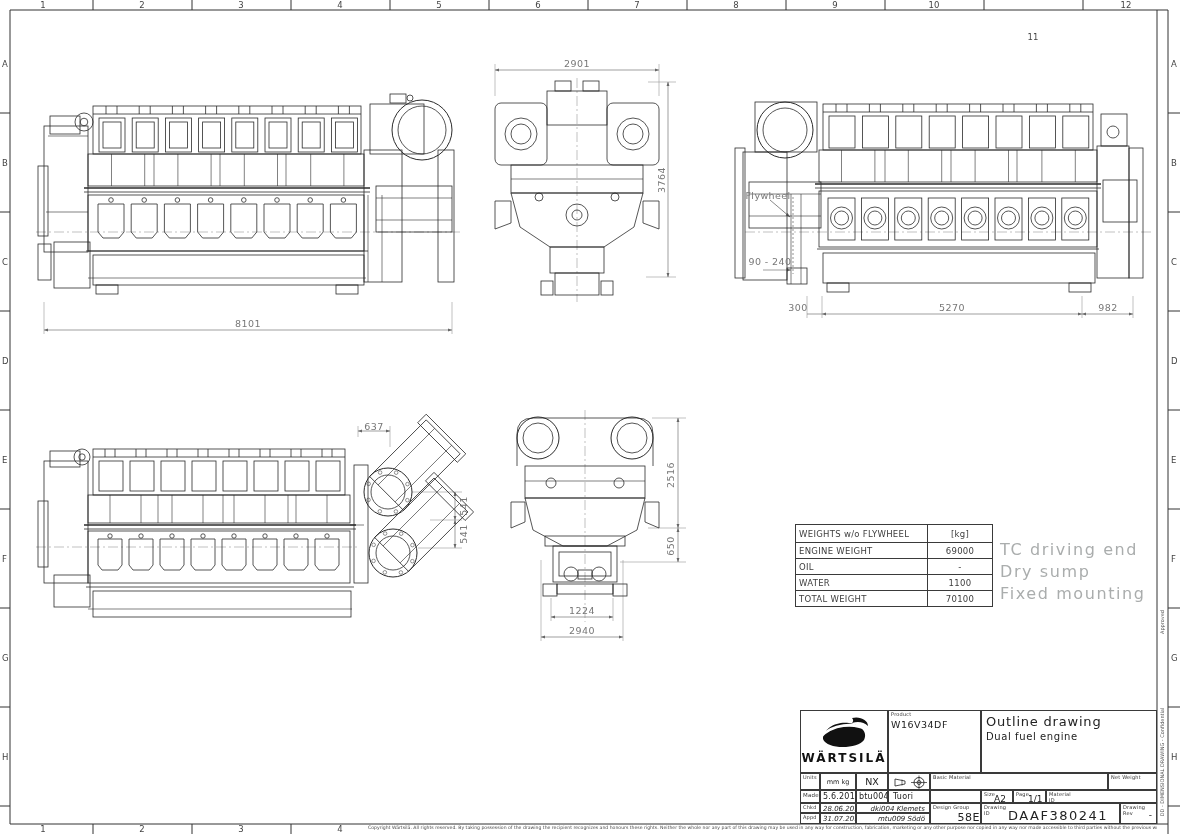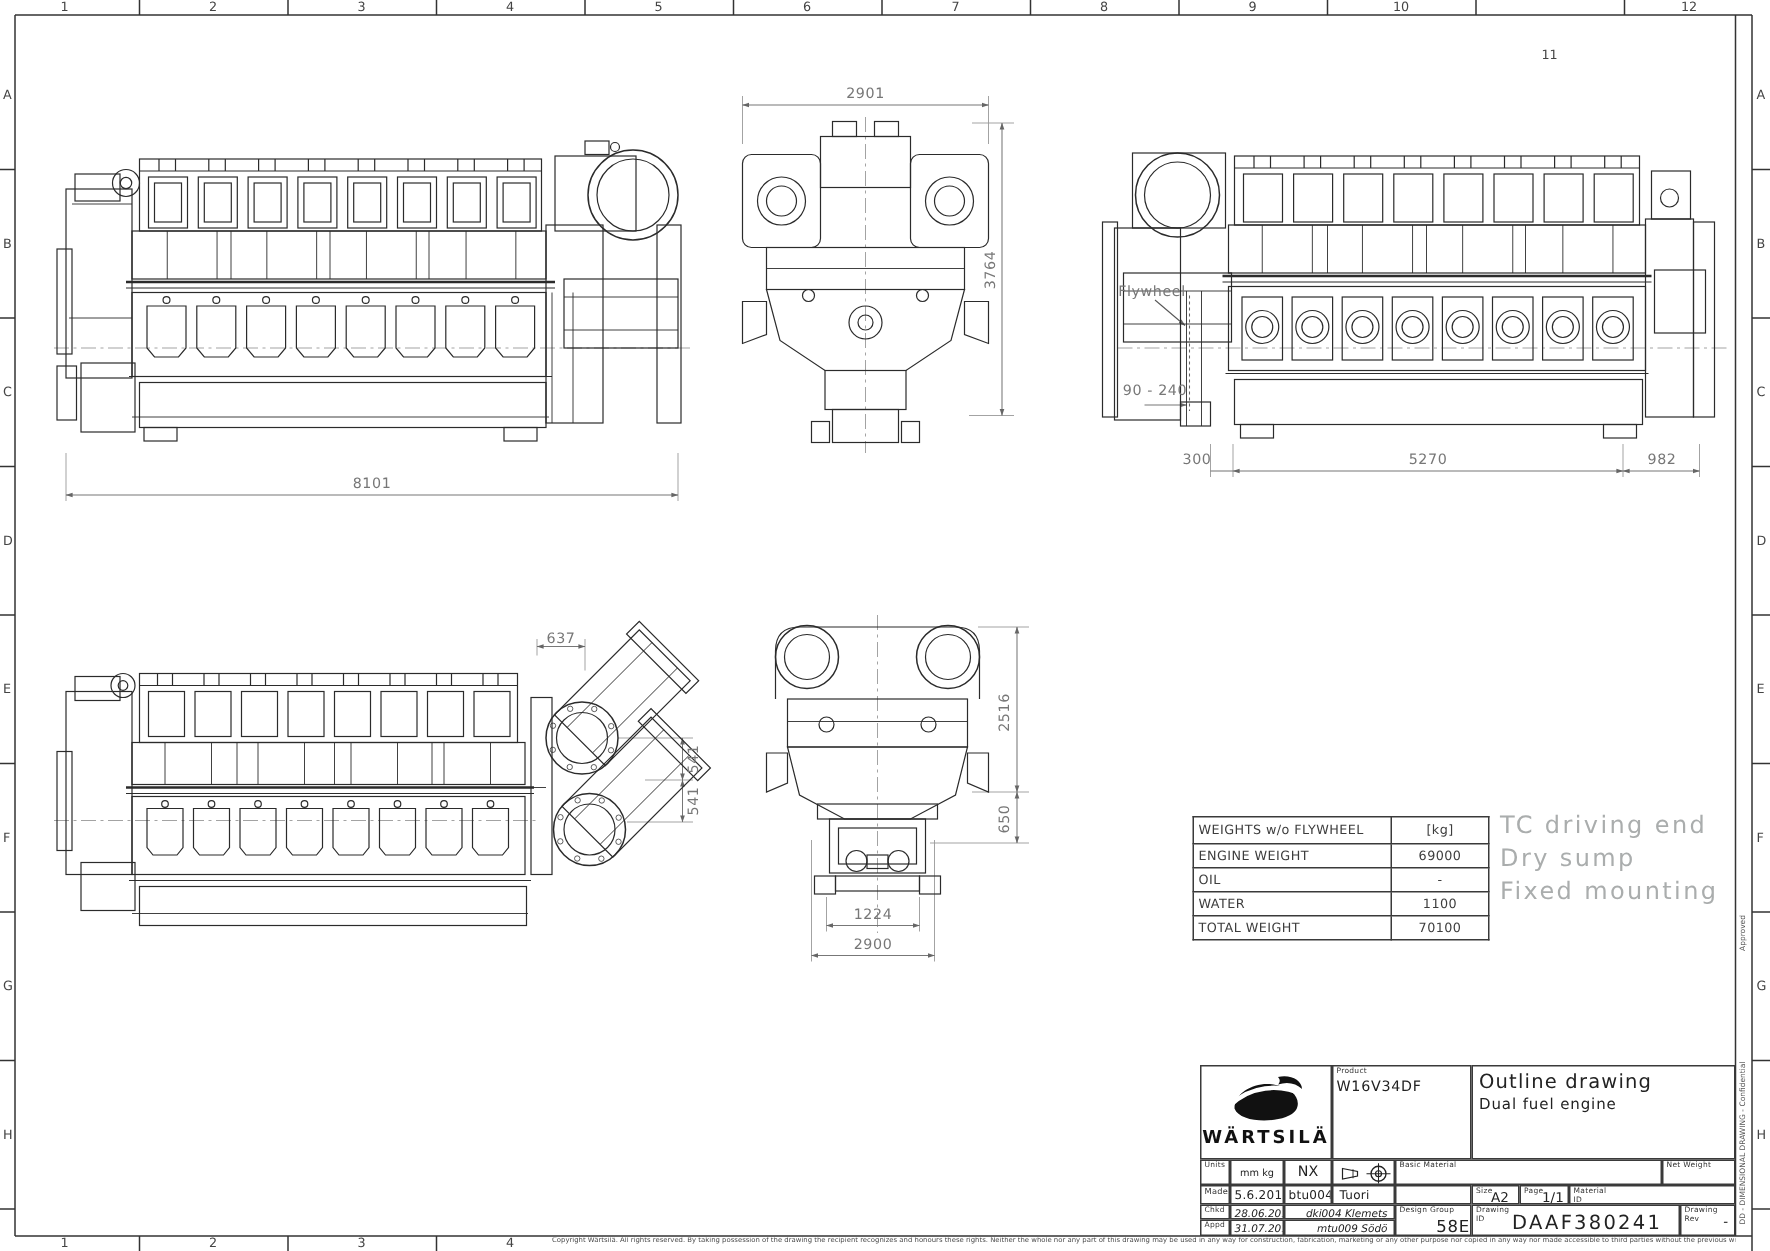--- a/index.html
+++ b/index.html
@@ -9,21 +9,21 @@
   .abs{position:absolute;}
   .gl{position:absolute;font-size:8.5px;color:#444;transform:translate(-50%,0);}
   .glv{position:absolute;font-size:8.5px;color:#444;transform:translate(0,-50%);}
   .dl{position:absolute;font-size:9.5px;color:#777;letter-spacing:.4px;white-space:nowrap;
       transform:translate(-50%,-50%);background:transparent;}
   .dl.rot{transform:translate(-50%,-50%) rotate(-90deg);}
   .note{position:absolute;color:#aaadad;letter-spacing:1.6px;white-space:nowrap;}
   .vtx{position:absolute;font-size:5px;color:#555;white-space:nowrap;
        transform:translate(-50%,-50%) rotate(-90deg);}
   
-  .wt{position:absolute;left:795px;top:524px;border-collapse:collapse;color:#3d3d3d;margin-top:20px;}
+  .wt{position:absolute;left:795px;top:524px;border-collapse:collapse;color:#3d3d3d;}
   .wt th,.wt td{border:1px solid #3a3a3a;font-weight:normal;font-size:8.5px;padding:0 3px;height:15px;letter-spacing:.3px;}
   .wt th{height:17px;text-align:center;}
   .wt .c0{width:125px;text-align:left;}
   .wt .c1{width:58px;text-align:center;}
   
   #tblock{position:absolute;left:800px;top:710px;width:357px;height:114px;color:#222;}
   .tc{position:absolute;border:1px solid #3a3a3a;box-sizing:border-box;overflow:hidden;}
   .lbl{font-size:5px;color:#333;line-height:1.15;padding:1px 0 0 2px;letter-spacing:.2px;}
   .val8{font-size:8px;letter-spacing:.2px;}
   .ctr{display:flex;align-items:center;justify-content:center;height:100%;}
@@ -472,21 +472,21 @@
   <span class="dl" style="left:770px;top:261px;">90 - 240</span>
   <span class="dl" style="left:798px;top:307px;">300</span>
   <span class="dl" style="left:952px;top:307px;">5270</span>
   <span class="dl" style="left:1108px;top:307px;">982</span>
   <span class="dl" style="left:374px;top:426px;">637</span>
   <span class="dl rot" style="left:463px;top:506px;">541</span>
   <span class="dl rot" style="left:463px;top:534px;">541</span>
   <span class="dl rot" style="left:670px;top:475px;">2516</span>
   <span class="dl rot" style="left:670px;top:546px;">650</span>
   <span class="dl" style="left:582px;top:610px;text-align:right;">1224</span>
-  <span class="dl" style="left:582px;top:630px;">2900</span>
+  <span class="dl" style="left:582px;top:630px;">2940</span>
 
   <table class="wt">
     <tbody>
         <tr>
       <th class="c0">WEIGHTS w/o FLYWHEEL</th>
       <th class="c1">[kg]</th>
     </tr>
     <tr>
       <td class="c0">ENGINE WEIGHT</td>
       <td class="c1">69000</td>

